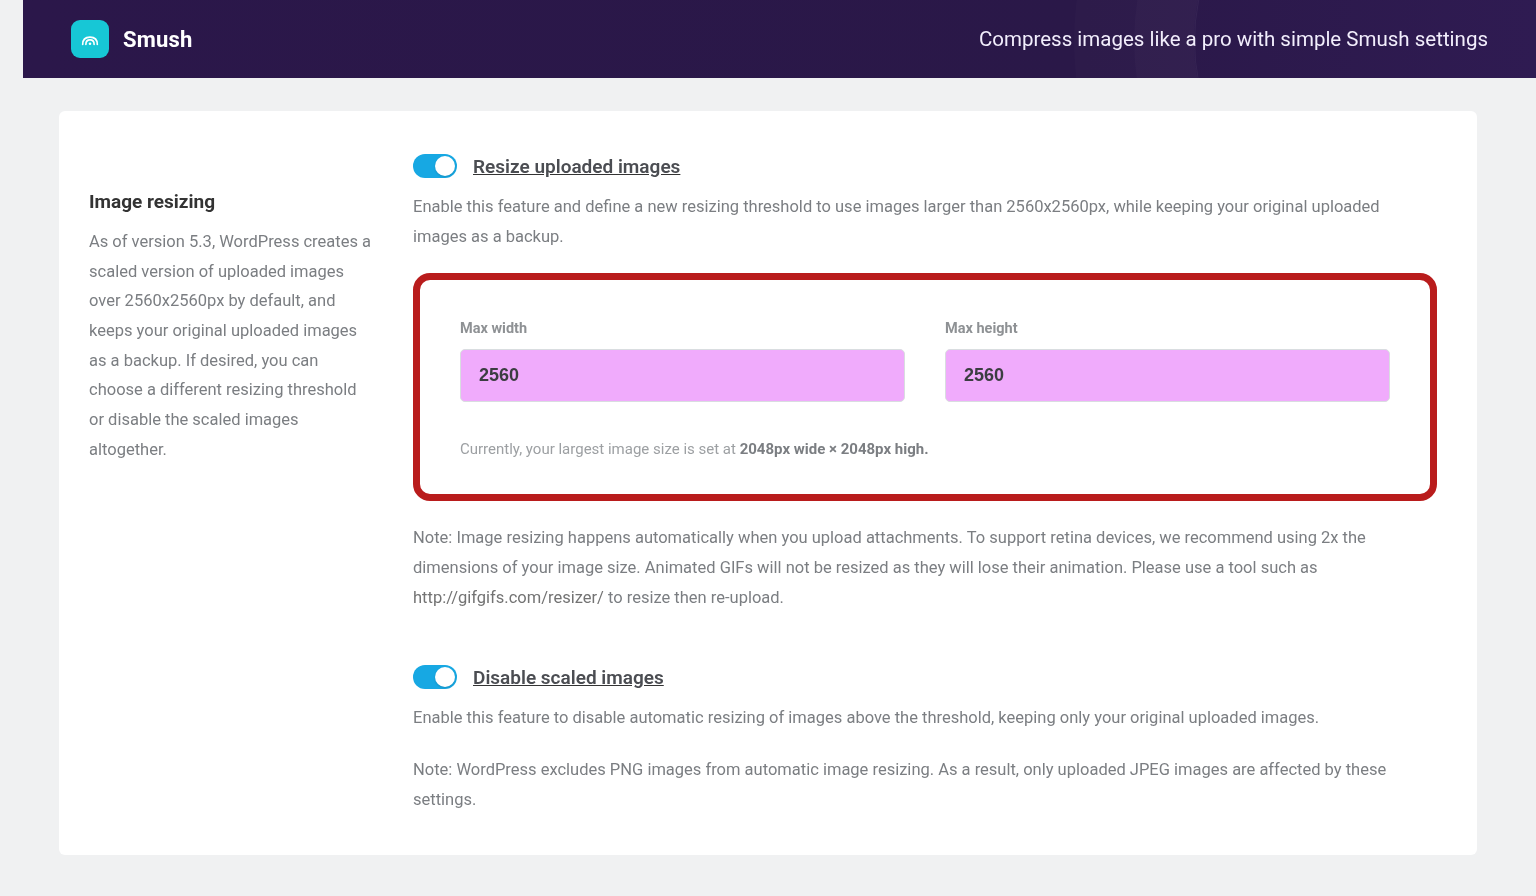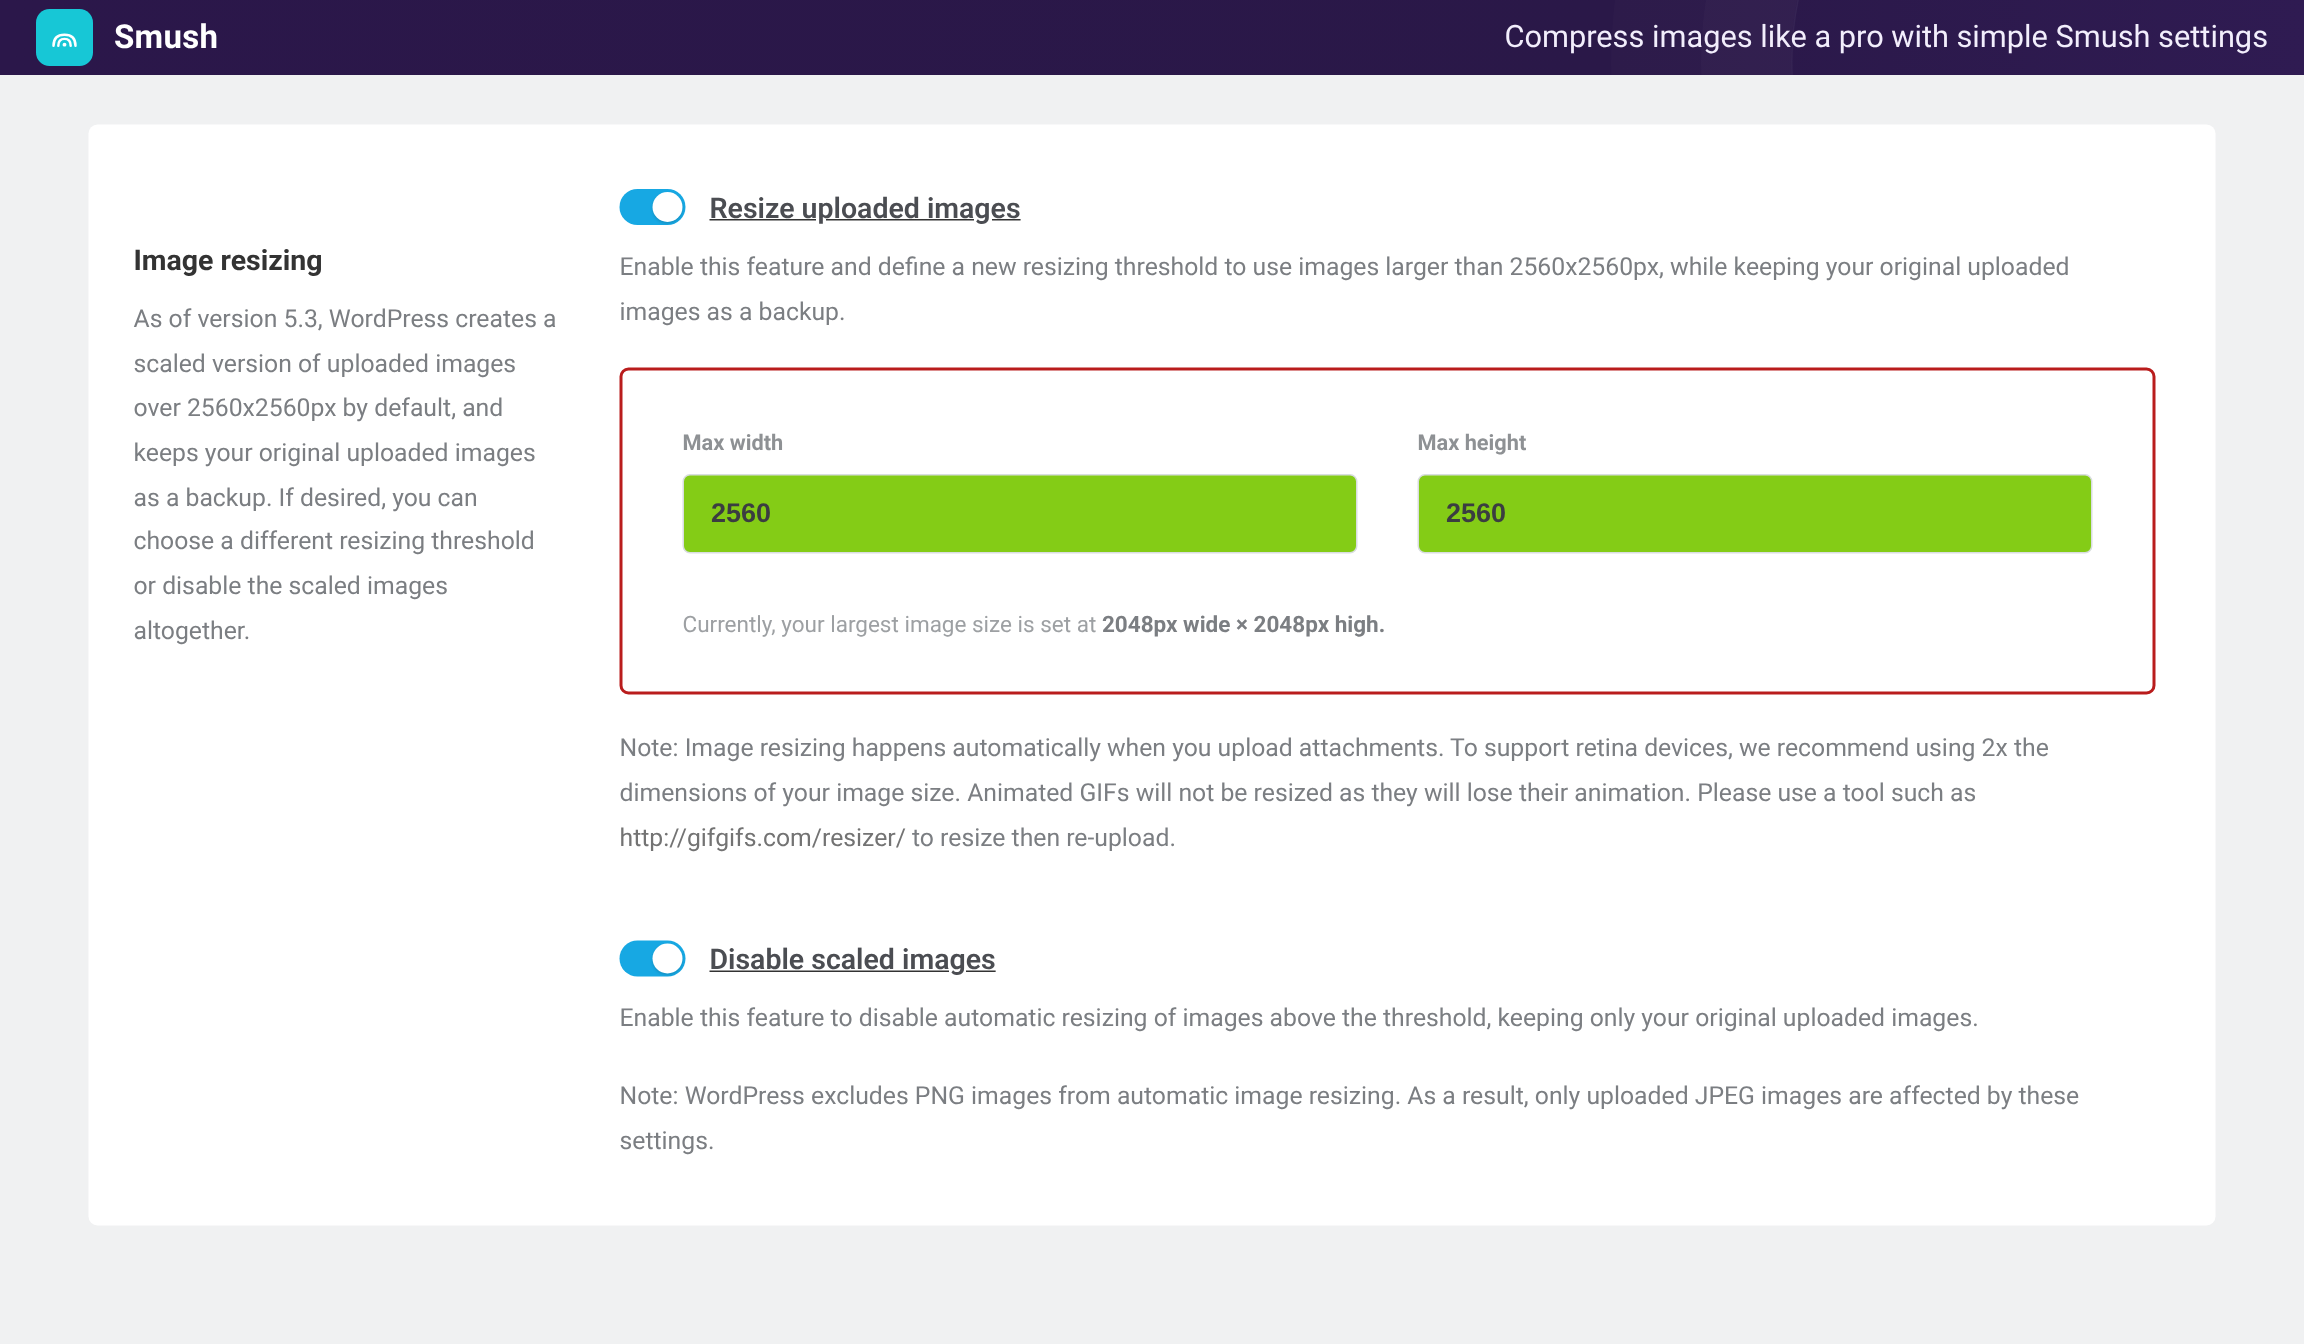--- a/index.html
+++ b/index.html
@@ -8,27 +8,28 @@
     font-family: -apple-system, BlinkMacSystemFont, "Segoe UI", Roboto, "Helvetica Neue", Arial, sans-serif;
     background: #f0f1f2;
     color: #333;
     font-size: 16px;
   }
 
   
   .header {
     background: #2b174a;
     background: linear-gradient(90deg, #2b174a 0%, #2a1848 70%, #2f1b52 100%);
-    height: 50px;
+    height: 78px;
     display: flex;
     align-items: center;
     justify-content: space-between;
-    padding: 0 24px;
+    padding: 0 48px;
     position: relative;
     overflow: hidden;
+    margin-left: 23px;
   }
   .header::after {
     content: "";
     position: absolute;
     right: -60px;
     top: -160px;
     width: 400px;
     height: 400px;
     border-radius: 50%;
     border: 1px solid rgba(255,255,255,0.05);
@@ -137,22 +138,22 @@
     top: 2px;
     width: 20px;
     height: 20px;
     background: #fff;
     border-radius: 50%;
     box-shadow: 0 1px 2px rgba(0,0,0,0.15);
   }
 
   
   .dim-panel {
-    border: 2px solid #b91c1c;
-    border-radius: 6px;
+    border: 7px solid #b91c1c;
+    border-radius: 17px;
     padding: 40px 40px 36px 40px;
     margin-bottom: 22px;
   }
   .dim-grid {
     display: flex;
     gap: 40px;
     margin-bottom: 38px;
   }
   .dim-field { flex: 1; }
   .dim-field label {
@@ -160,21 +161,21 @@
     font-size: 14.5px;
     font-weight: 700;
     color: #8e9194;
     margin-bottom: 12px;
   }
   .dim-field input {
     width: 100%;
     height: 53px;
     border: 1px solid #d9dde0;
     border-radius: 5px;
-    background: #84cc16;
+    background: #f0abfc;
     font-size: 18px;
     font-weight: 600;
     color: #3b3d41;
     padding: 0 18px;
     outline: none;
   }
   .dim-note {
     color: #9da0a3;
     font-size: 15px;
   }

